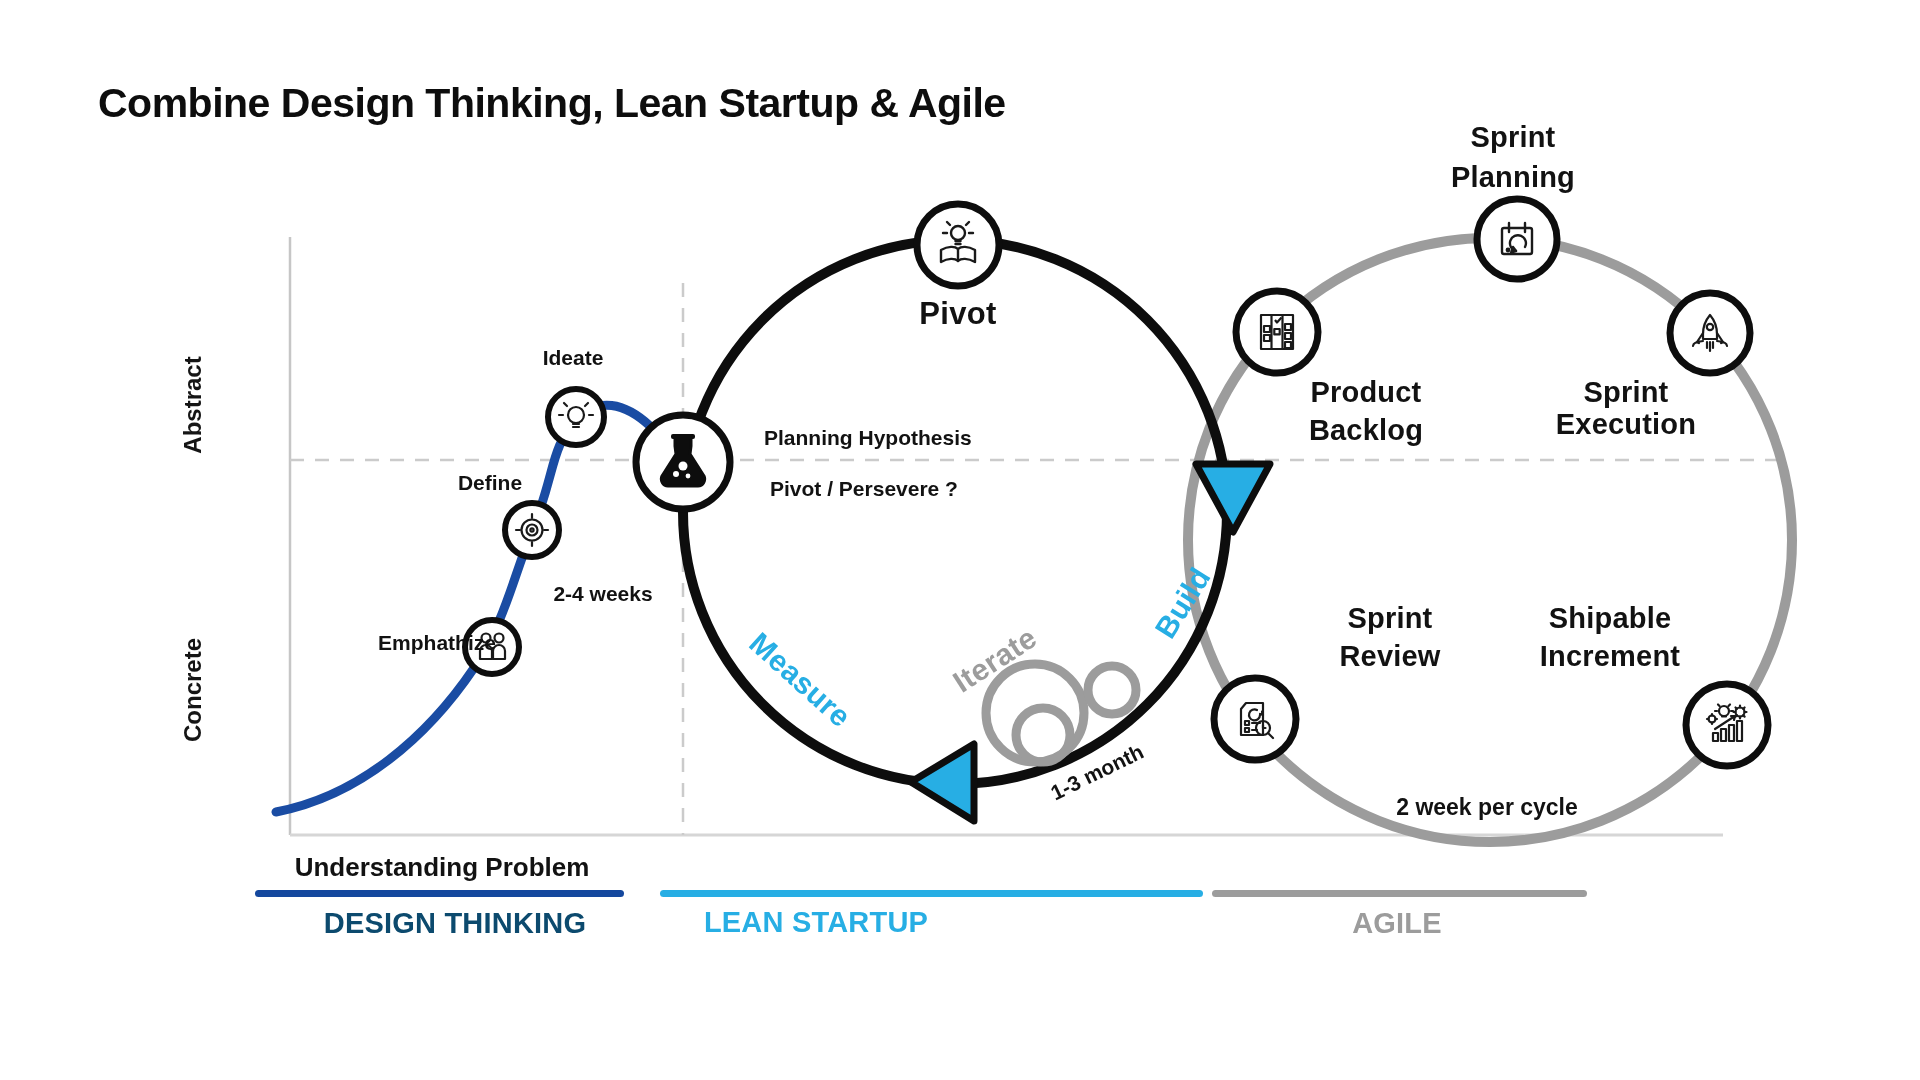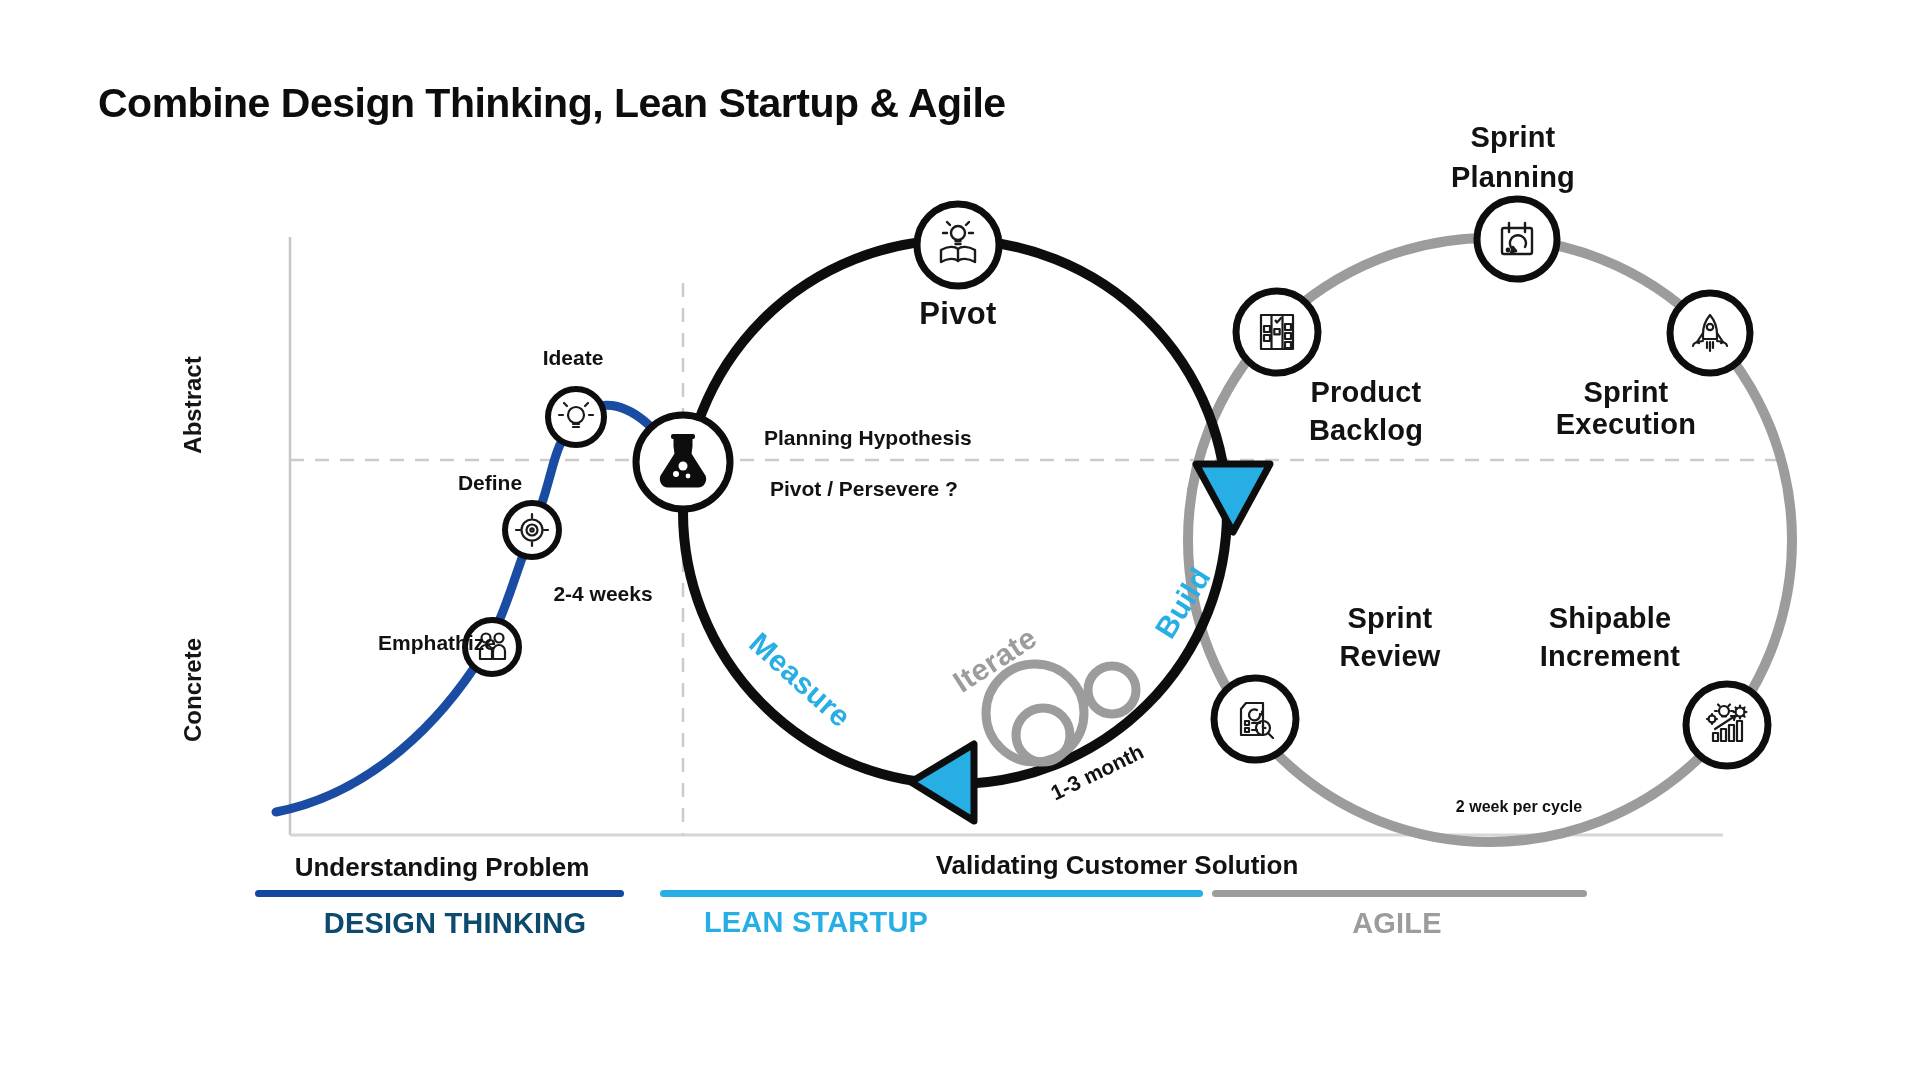--- a/index.html
+++ b/index.html
@@ -8,21 +8,21 @@
     font-family:"Liberation Sans","DejaVu Sans",sans-serif;color:#111111;
   }
   #diagram-svg{position:absolute;left:0;top:0;}
   .lbl{position:absolute;white-space:nowrap;font-weight:700;color:#121212;
        transform:translate(-50%,-50%);line-height:1;}
   .lbl.left{transform:translate(0,-50%);}
   .s21{font-size:21px;}
   .s30{font-size:30px;letter-spacing:.3px;}
   .s29{font-size:29px;letter-spacing:.2px;}
   .s26{font-size:26px;}
-  .s20{font-size:16px;margin-left:32px;}
+  .s20{font-size:23px;}
   .title{position:absolute;left:98px;top:80px;font-size:41px;font-weight:800;
          letter-spacing:-0.5px;color:#0d0d0d;}
   .axis-label{position:absolute;font-size:24px;font-weight:700;color:#151515;
               transform:translate(-50%,-50%) rotate(-90deg);}
   .cyan{color:#27AEE4;}
   .grayt{color:#9C9C9C;}
   .dtblue{color:#0c4a6e;}
   .rot{transform:translate(-50%,-50%) rotate(var(--r));}
   .bar{position:absolute;top:890px;height:7px;border-radius:4px;}
   .bar-dt{left:255px;width:369px;background:#14489E;}
@@ -220,21 +220,20 @@
 
   <div class="lbl s29" style="left:1390px;top:618px;">Sprint</div>
   <div class="lbl s29" style="left:1390px;top:656px;">Review</div>
 
   <div class="lbl s29" style="left:1610px;top:618px;">Shipable</div>
   <div class="lbl s29" style="left:1610px;top:656px;">Increment</div>
 
   <div class="lbl s20" style="left:1487px;top:807px;">2 week per cycle</div>
 
   <div class="lbl s26" style="left:442px;top:867px;">Understanding Problem</div>
-  <div class="lbl s26" style="left:1117px;top:865px;">Validating Customer Solution</div>
 
   <div class="bar bar-dt"></div>
   <div class="bar bar-ls"></div>
   <div class="bar bar-ag"></div>
 
   <div class="lbl s29 dtblue" style="left:455px;top:923px;font-weight:800;">DESIGN THINKING</div>
   <div class="lbl s29 cyan" style="left:816px;top:922px;font-weight:800;">LEAN STARTUP</div>
   <div class="lbl s29 grayt" style="left:1397px;top:923px;font-weight:800;">AGILE</div>
 
 </div>

